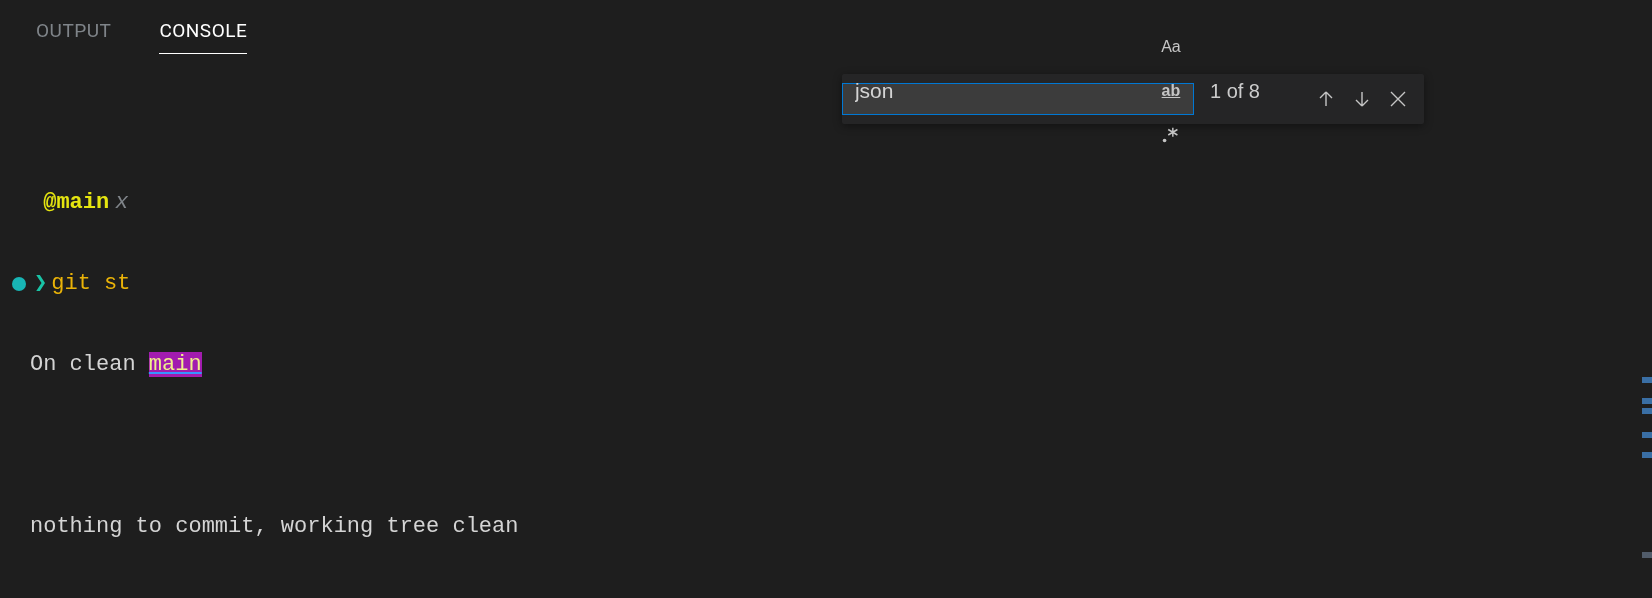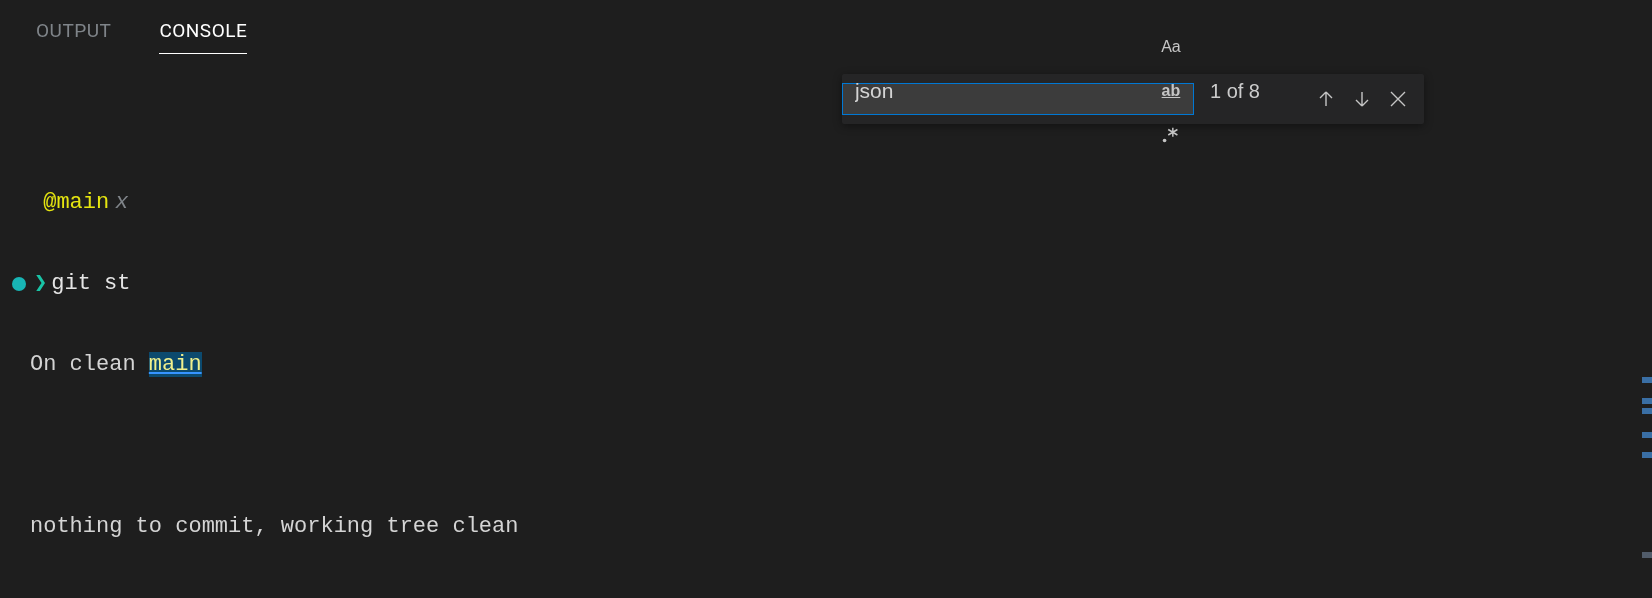--- a/index.html
+++ b/index.html
@@ -137,26 +137,26 @@
     bottom: 0;
     font-size: 22px;
     line-height: 27px;
     white-space: pre;
     color: #d4d4d4;
   }
   .row { display:flex; align-items: center; height: 27px; }
   .row .dot { width: 14px; height: 14px; border-radius: 50%; background: var(--accent-cyan); margin-right: 4px;}
   .row .indent { width: 18px; display:inline-block;}
   .path { color: #3385d6; font-weight: bold; }
-  .branch { color: var(--accent-yellow); font-weight: normal; }
+  .branch { color: var(--accent-yellow); font-weight: bold; }
   .branch-x { color: #7f8489; font-style: italic; margin-left: 6px;}
   .prompt { color: #19c4a6; font-weight: bold; margin-right: 4px; margin-left: 4px;}
-  .cmd { color: #e5e5e5; }
+  .cmd { color: #eab308; }
   .mainpill {
-     background: #0c4a6e;
+     background: #a21caf;
      text-decoration: underline;
      text-decoration-color: #3794ff;
      color: #f0f08c;
   }
 
   
   .minimarks {
     position: absolute;
     right: 0; top: 0; bottom: 0;
     width: 18px;

